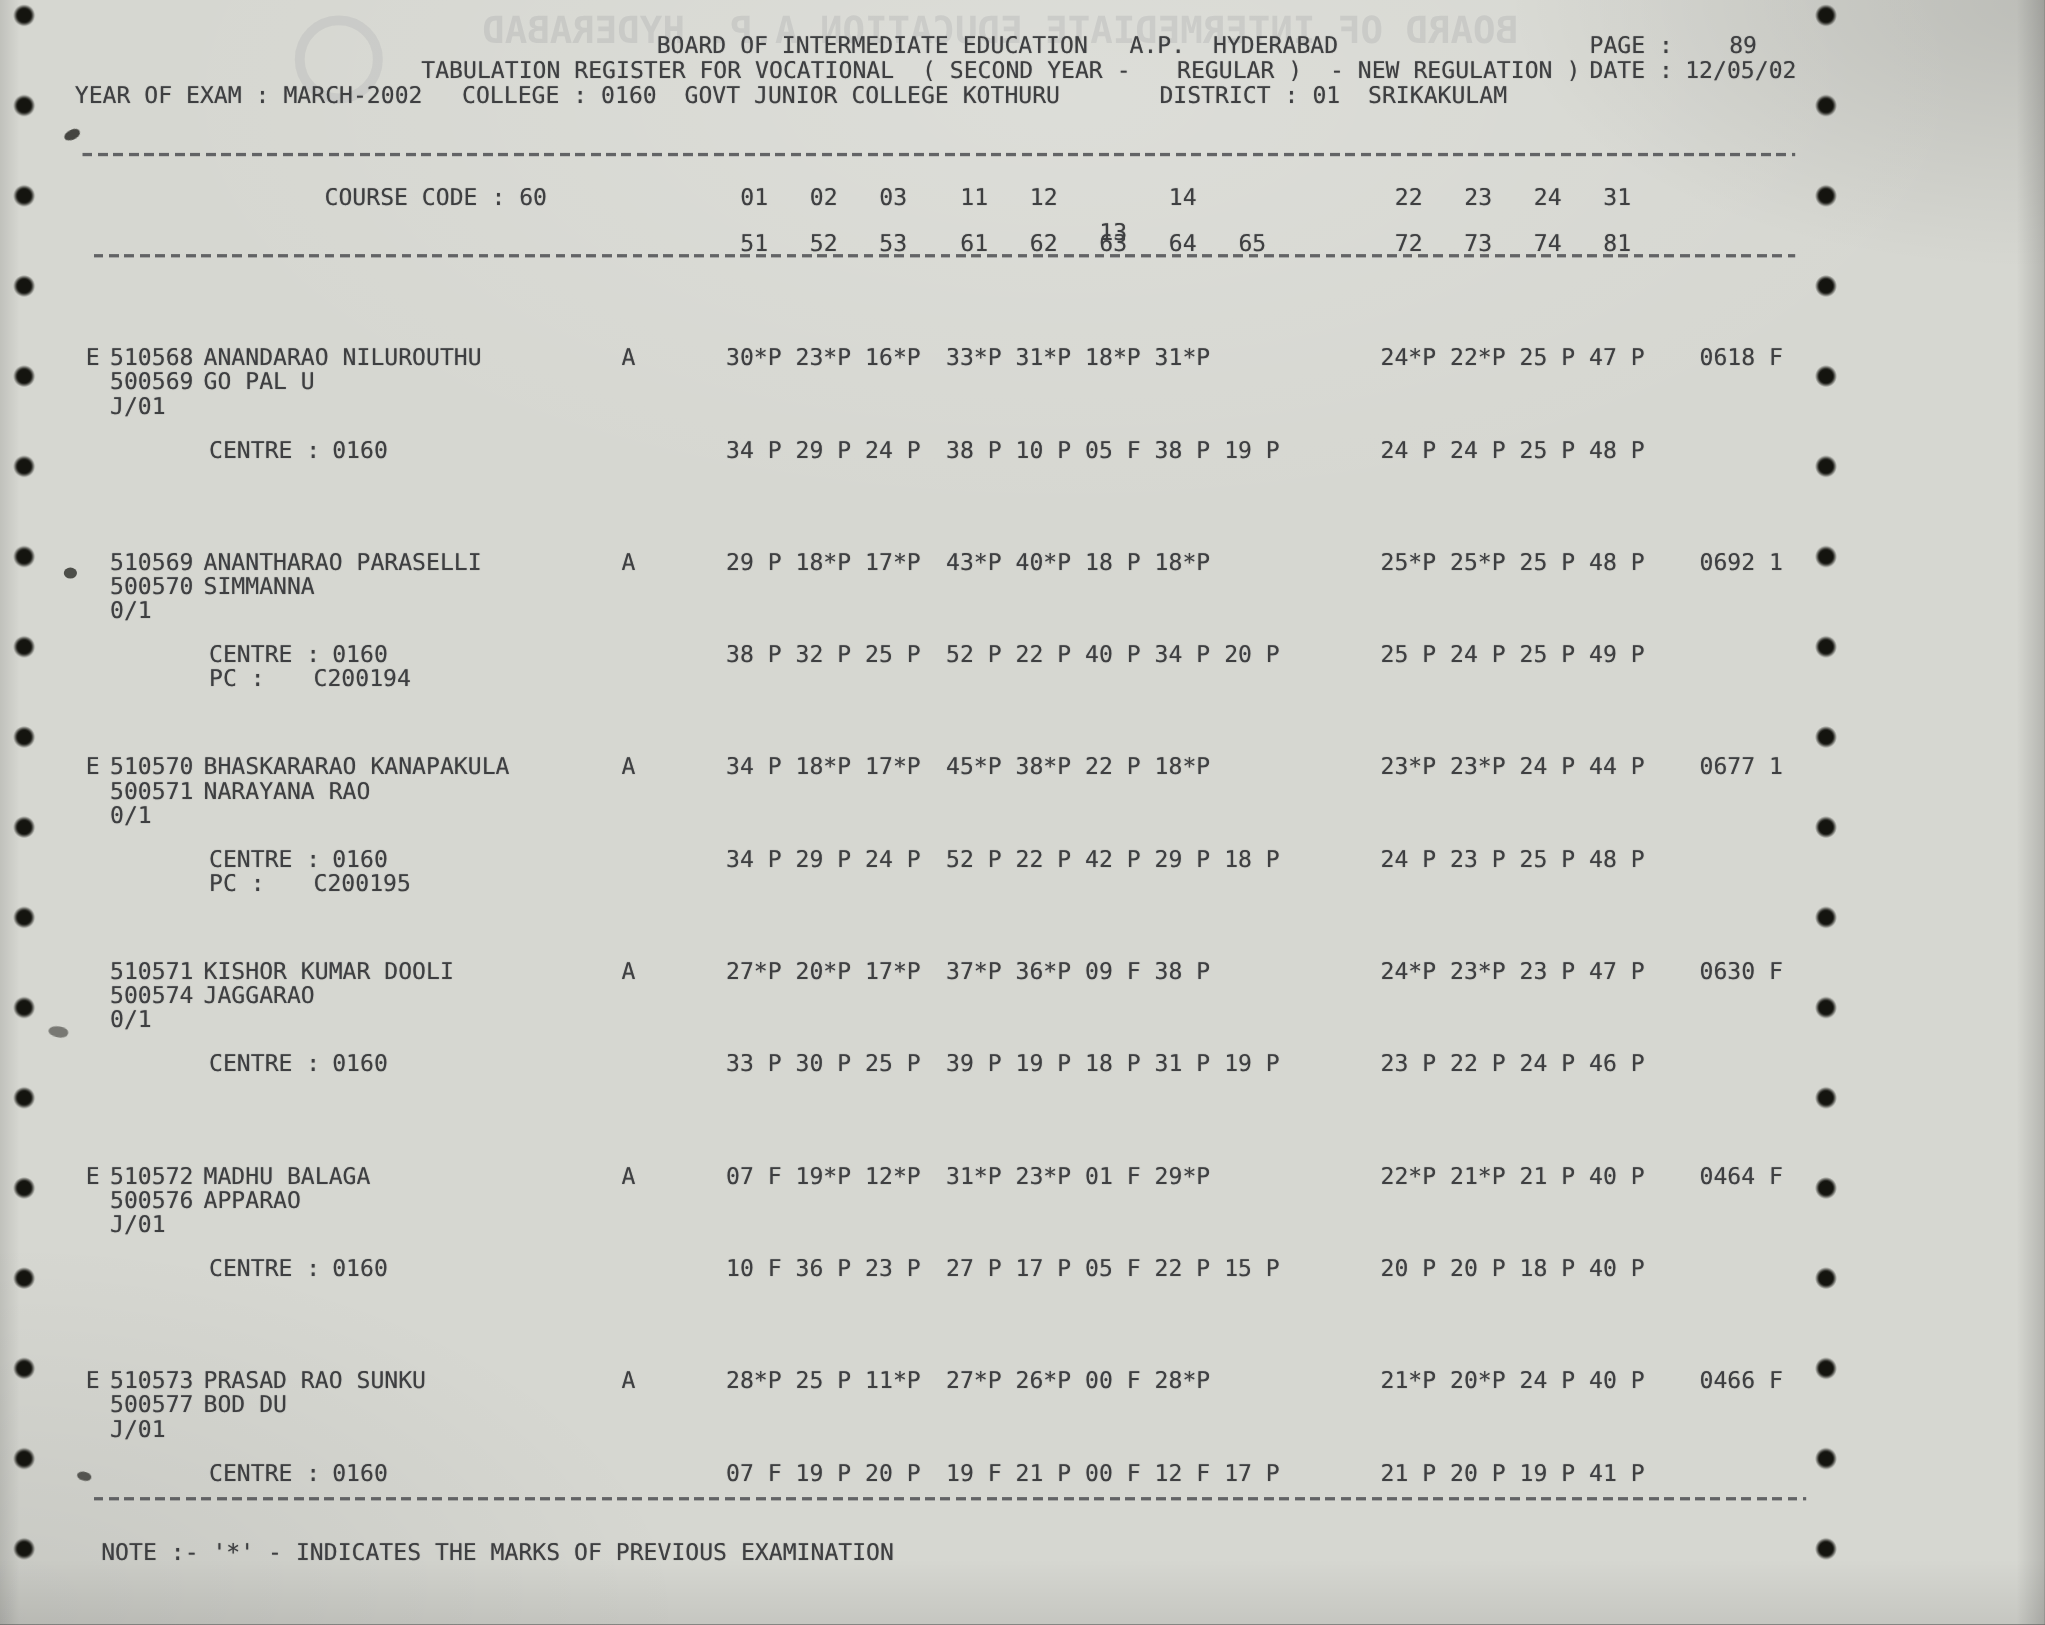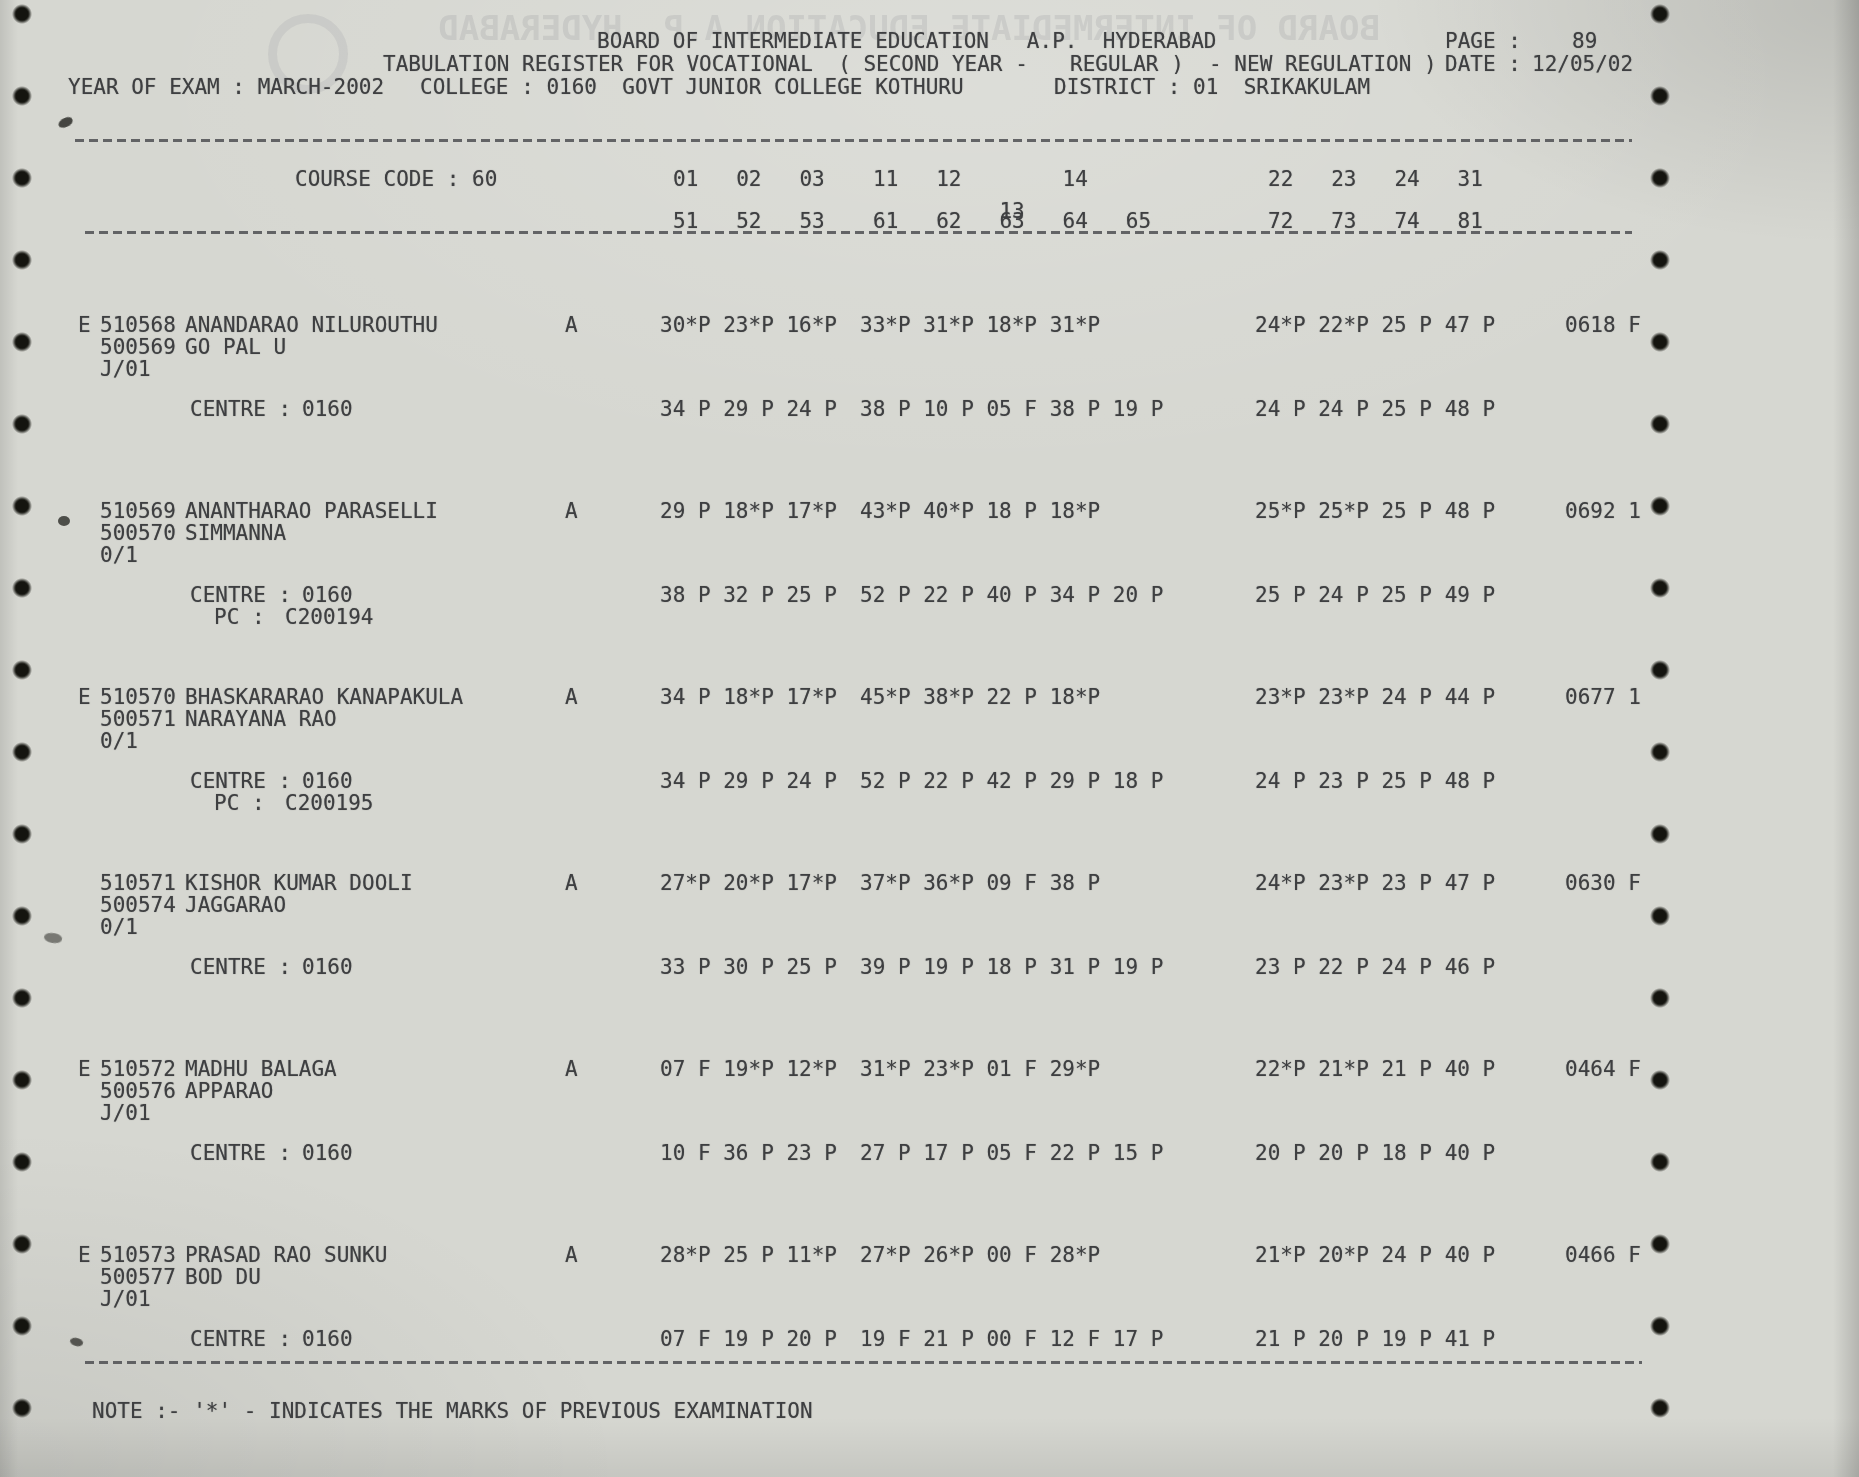--- a/index.html
+++ b/index.html
@@ -60,30 +60,30 @@
   .h-course{left:295px;top:168px;}
   
   .record{position:absolute;left:0;width:1859px;height:132px;}
   .p-flag{left:78px;top:0;}
   .p-reg{left:100px;top:0;}
   .p-name{left:185px;top:0;}
   .p-att{left:565px;top:0;}
   .p-r1g1{left:660px;top:0;}
   .p-r1g2{left:860px;top:0;}
   .p-r1g3{left:1255px;top:0;}
-  .p-total{left:1545px;top:0;margin-left:20px;}
+  .p-total{left:1545px;top:0;}
   .p-sec{left:100px;top:22px;}
   .p-par{left:185px;top:22px;}
   .p-suf{left:100px;top:44px;}
   .p-cl{left:190px;top:84px;}
   .p-cv{left:302px;top:84px;}
   .p-r2g1{left:660px;top:84px;}
   .p-r2g2{left:860px;top:84px;}
   .p-r2g3{left:1255px;top:84px;}
-  .p-pcl{left:190px;top:106px;margin-left:24px;}
+  .p-pcl{left:190px;top:106px;}
   .p-pcv{left:285px;top:106px;}
   .note{left:92px;top:1400px;}
   
   .speck{position:absolute;background:#2c2c28;border-radius:60% 45% 55% 50%;filter:blur(.4px);}
   .speck1{left:58px;top:118px;width:15px;height:9px;transform:rotate(-22deg);opacity:.85;}
   .speck2{left:58px;top:516px;width:12px;height:10px;border-radius:50%;opacity:.8;}
   .speck3{left:44px;top:933px;width:18px;height:10px;transform:rotate(12deg);opacity:.55;}
   .speck4{left:70px;top:1338px;width:13px;height:8px;transform:rotate(18deg);opacity:.75;}
 </style>
 </head>

